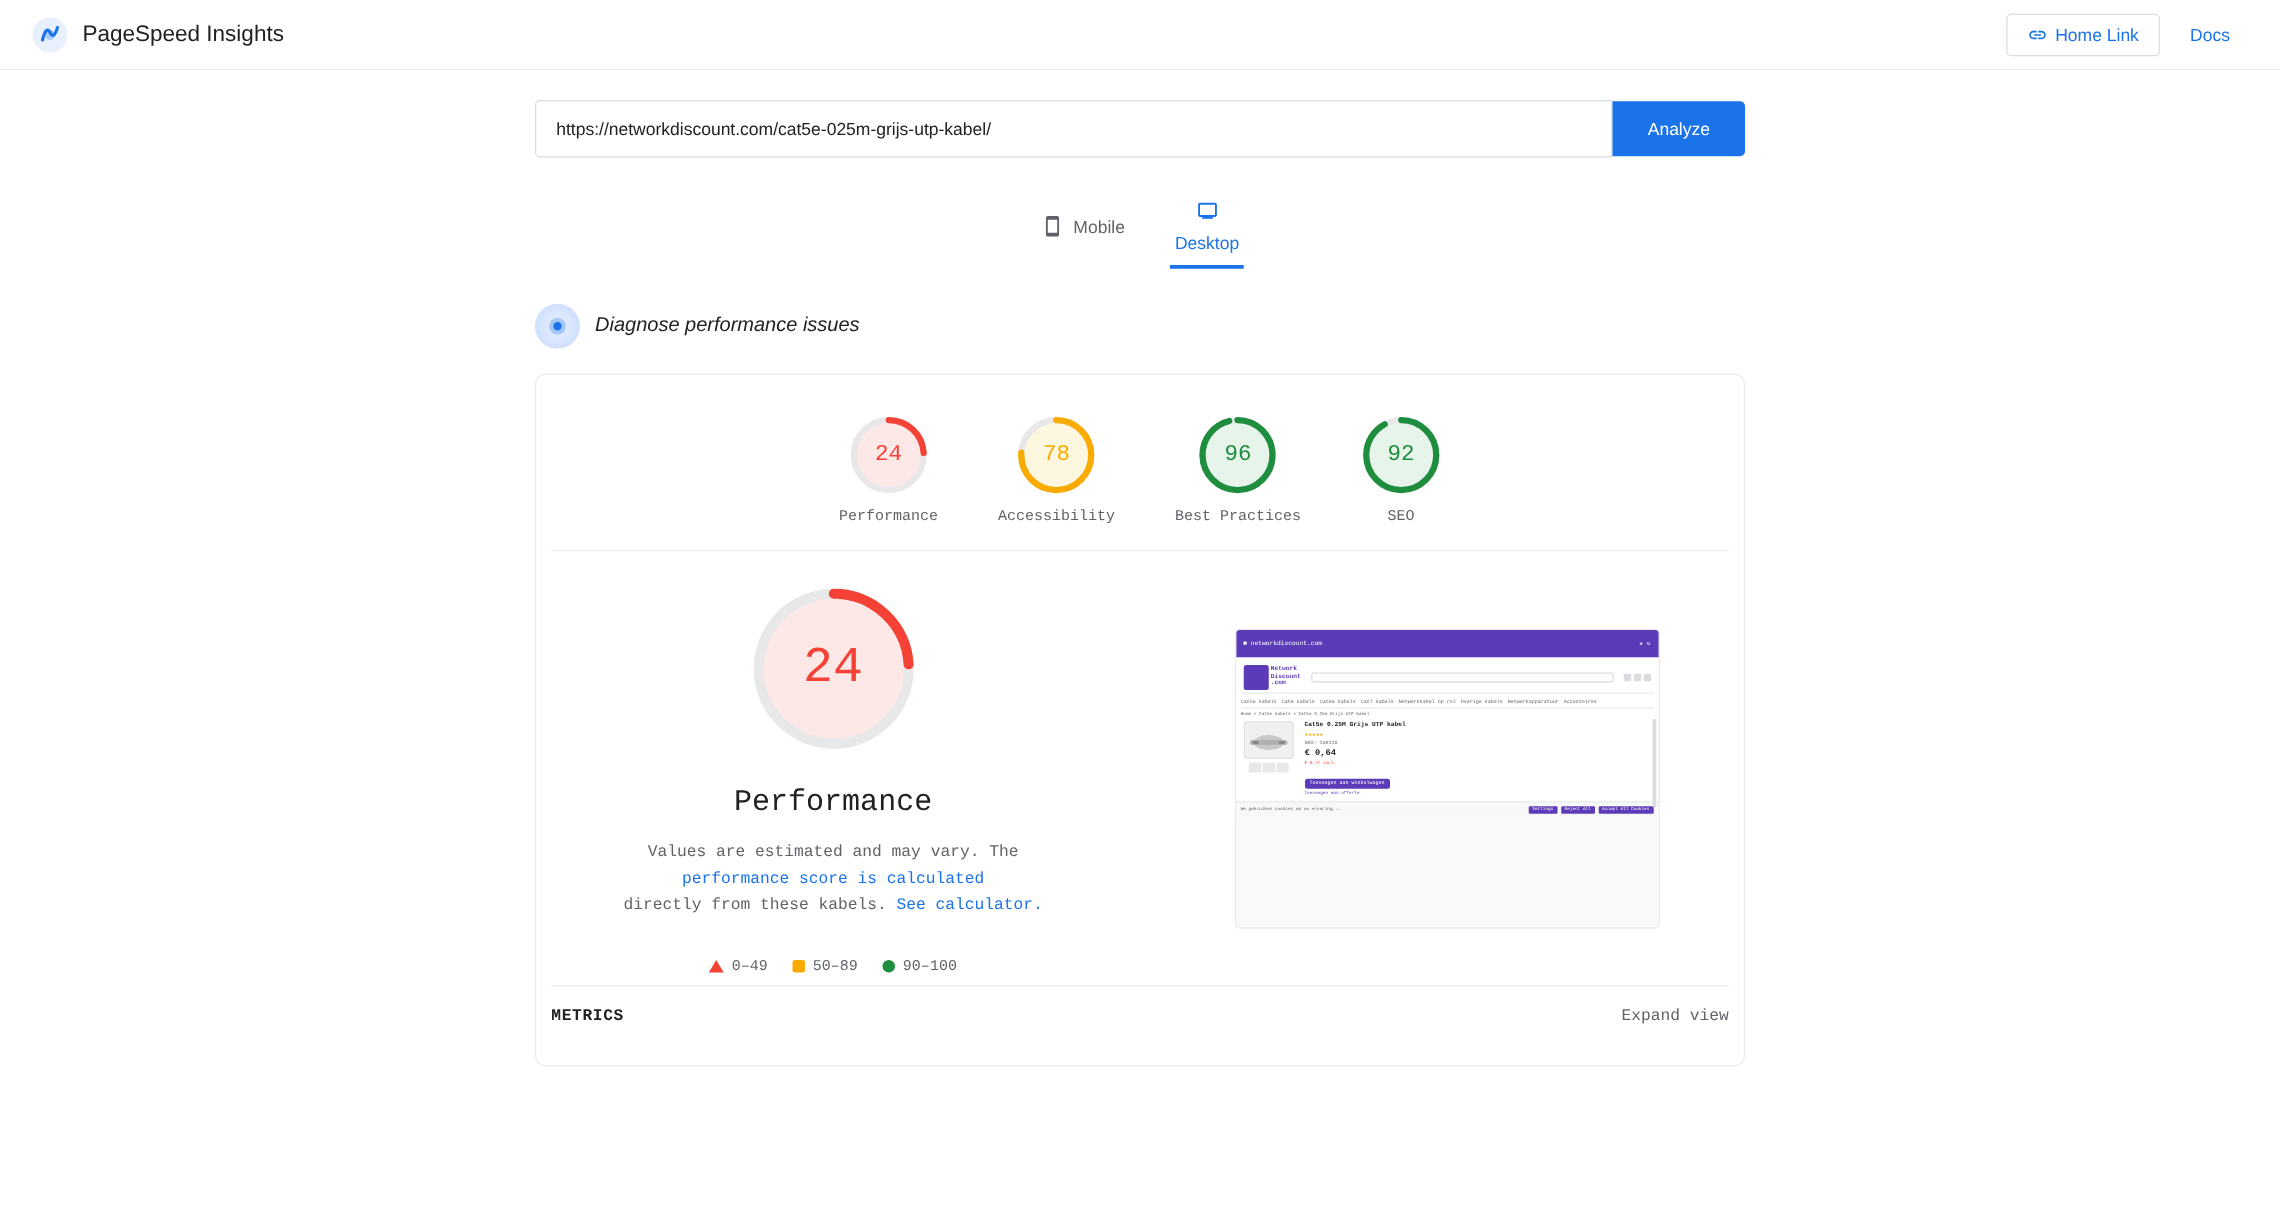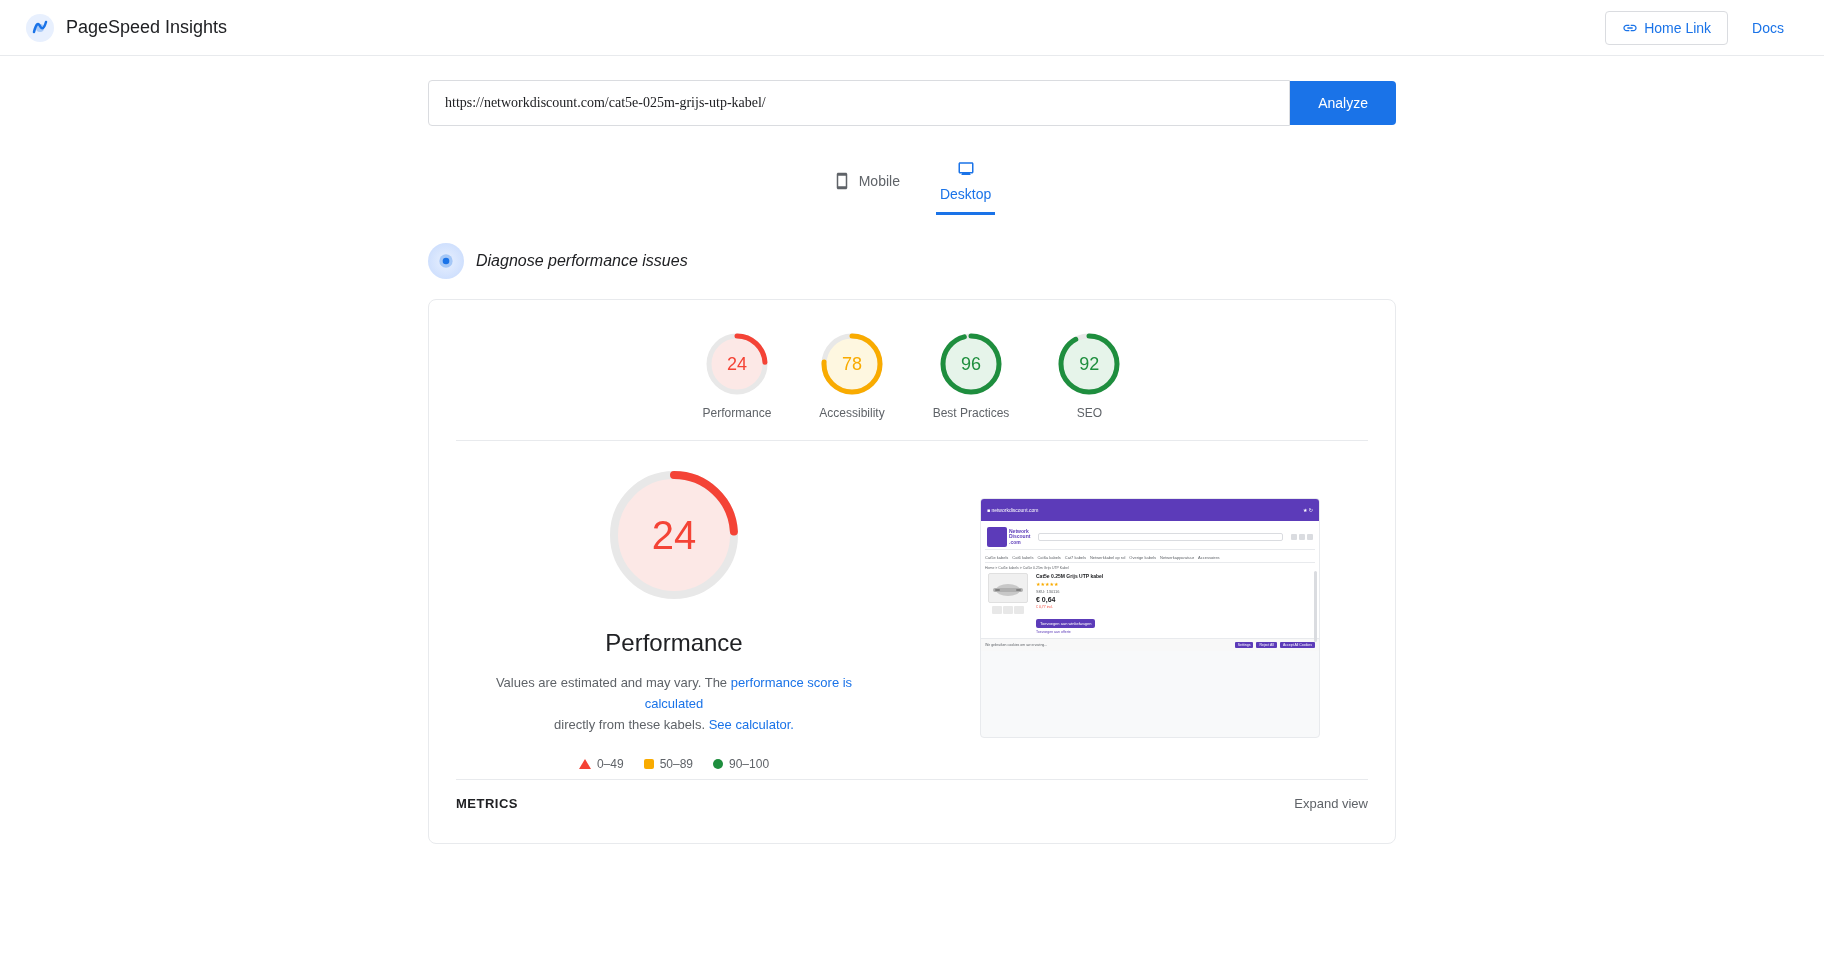--- a/index.html
+++ b/index.html
@@ -71,21 +71,20 @@
       margin-bottom: 24px;
     }
     .url-input {
       flex: 1;
       padding: 14px 16px;
       border: 1px solid #dadce0;
       border-radius: 4px 0 0 4px;
       font-size: 14px;
       color: #202124;
       outline: none;
-      font-family: Liberation Serif, serif;
     }
     .analyze-btn {
       padding: 14px 28px;
       background: #1a73e8;
       color: #fff;
       border: none;
       border-radius: 0 4px 4px 0;
       font-size: 14px;
       font-weight: 500;
       cursor: pointer;
@@ -135,21 +134,22 @@
       font-size: 16px;
       font-weight: 400;
       color: #202124;
       font-style: italic;
     }
 
     
     .score-card {
       border: 1px solid #e8eaed;
       border-radius: 8px;
-      padding: 32px 27px;
+      padding: 32px 12px;
+      font-family: Liberation Mono, monospace;
     }
 
     
     .scores-row {
       display: flex;
       justify-content: center;
       gap: 48px;
       margin-bottom: 20px;
     }
     .score-item {
@@ -233,21 +233,21 @@
       line-height: 1.6;
       max-width: 380px;
     }
     .detail-description a {
       color: #1a73e8;
       text-decoration: none;
     }
     .legend {
       display: flex;
       gap: 20px;
-      margin-top: 22px;
+      margin-top: 32px;
       align-items: center;
     }
     .legend-item {
       display: flex;
       align-items: center;
       gap: 6px;
       font-size: 12px;
       color: #5f6368;
     }
     .legend-dot {

